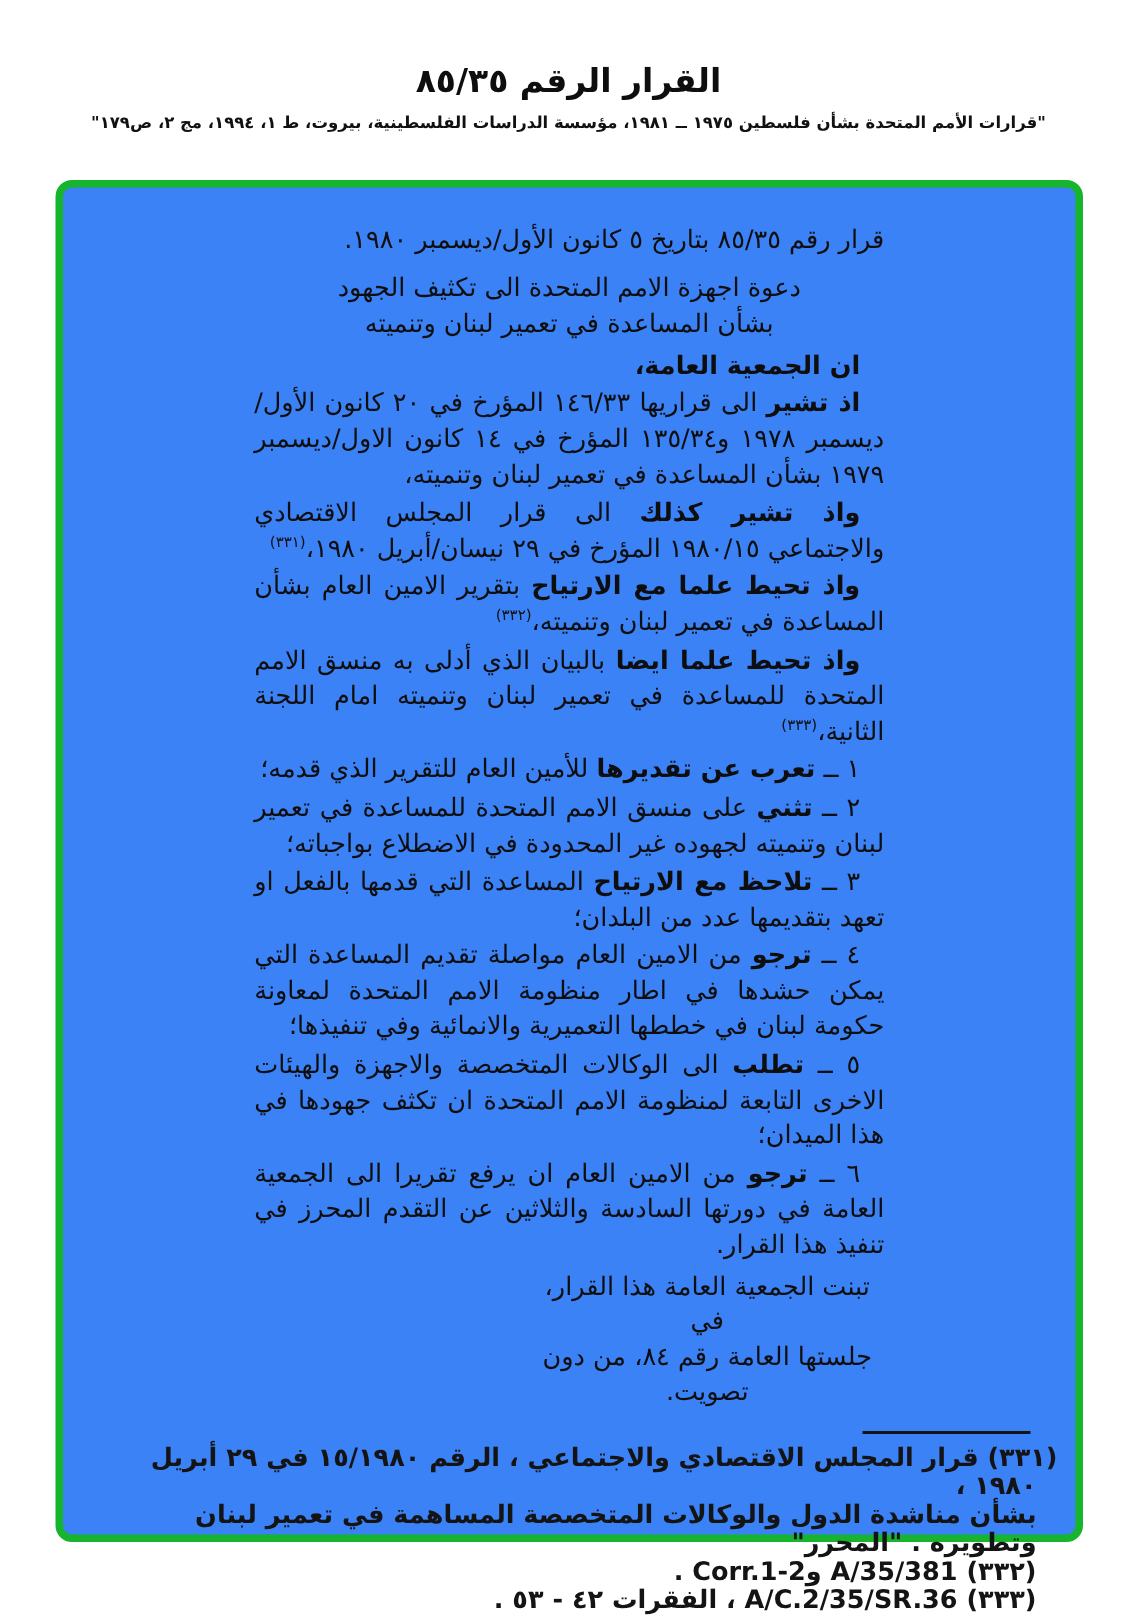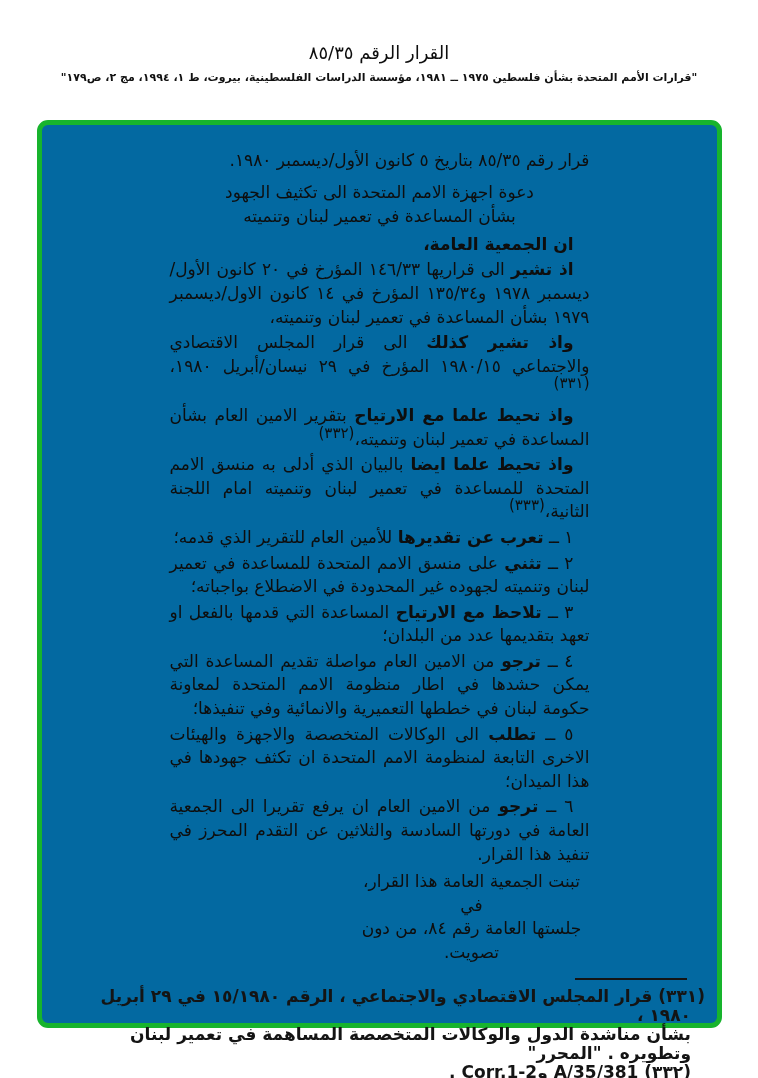--- a/index.html
+++ b/index.html
@@ -2,41 +2,41 @@
 <html lang="ar"><head>
 <meta charset="utf-8">
 <style>
   *{margin:0;padding:0;box-sizing:border-box}
   html,body{background:#ffffff}
   body{
     width:758px;height:1078px;position:relative;overflow:hidden;
     font-family:"DejaVu Sans",sans-serif;color:#0e0e0e;
   }
   .header{width:758px;text-align:center;padding-top:42px}
-  .doc-title{direction:rtl;font-size:18px;font-weight:normal;letter-spacing:.5px}
+  .doc-title{direction:rtl;font-size:22px;font-weight:bold;letter-spacing:.5px}
   .doc-citation{direction:rtl;font-size:11px;font-weight:bold;margin-top:8px;color:#111}
   .frame{
     position:absolute;left:37px;top:120px;width:685px;height:908px;
-    border:5px solid #17b42d;border-radius:11px;background:#0369a1;
+    border:5px solid #17b42d;border-radius:11px;background:#3b82f6;
   }
   .body-col{
     direction:rtl;width:420px;margin:24px auto 0;
     font-size:17px;line-height:23.6px;text-align:justify;
   }
   p.blk{margin:0 0 2px}
   p.intro{text-align:right;margin-bottom:8px}
   p.heading{text-align:center;font-weight:normal}
   p.heading1{margin-bottom:1px}
   p.heading2{margin-bottom:4px}
   p.para{text-indent:16px}
   p.closing{
     width:232px;margin:4px 2px 0 auto;text-indent:0;
     text-align:center;white-space:pre-line;
   }
-  sup{font-size:15px;line-height:0;vertical-align:super}
+  sup{font-size:10px;line-height:0;vertical-align:super}
   .fn-sep{width:112px;height:2px;background:#141414;margin:13px 30px 7px auto}
   .footnotes{
     direction:rtl;font-size:17px;font-weight:bold;line-height:19px;
     margin:0 12px 0 22px;text-align:right;color:#141414;
   }
   .footnote{white-space:pre-line;padding-right:14px}
   .footnote.hang{text-indent:-14px}
 </style>
 </head>
 <body>

